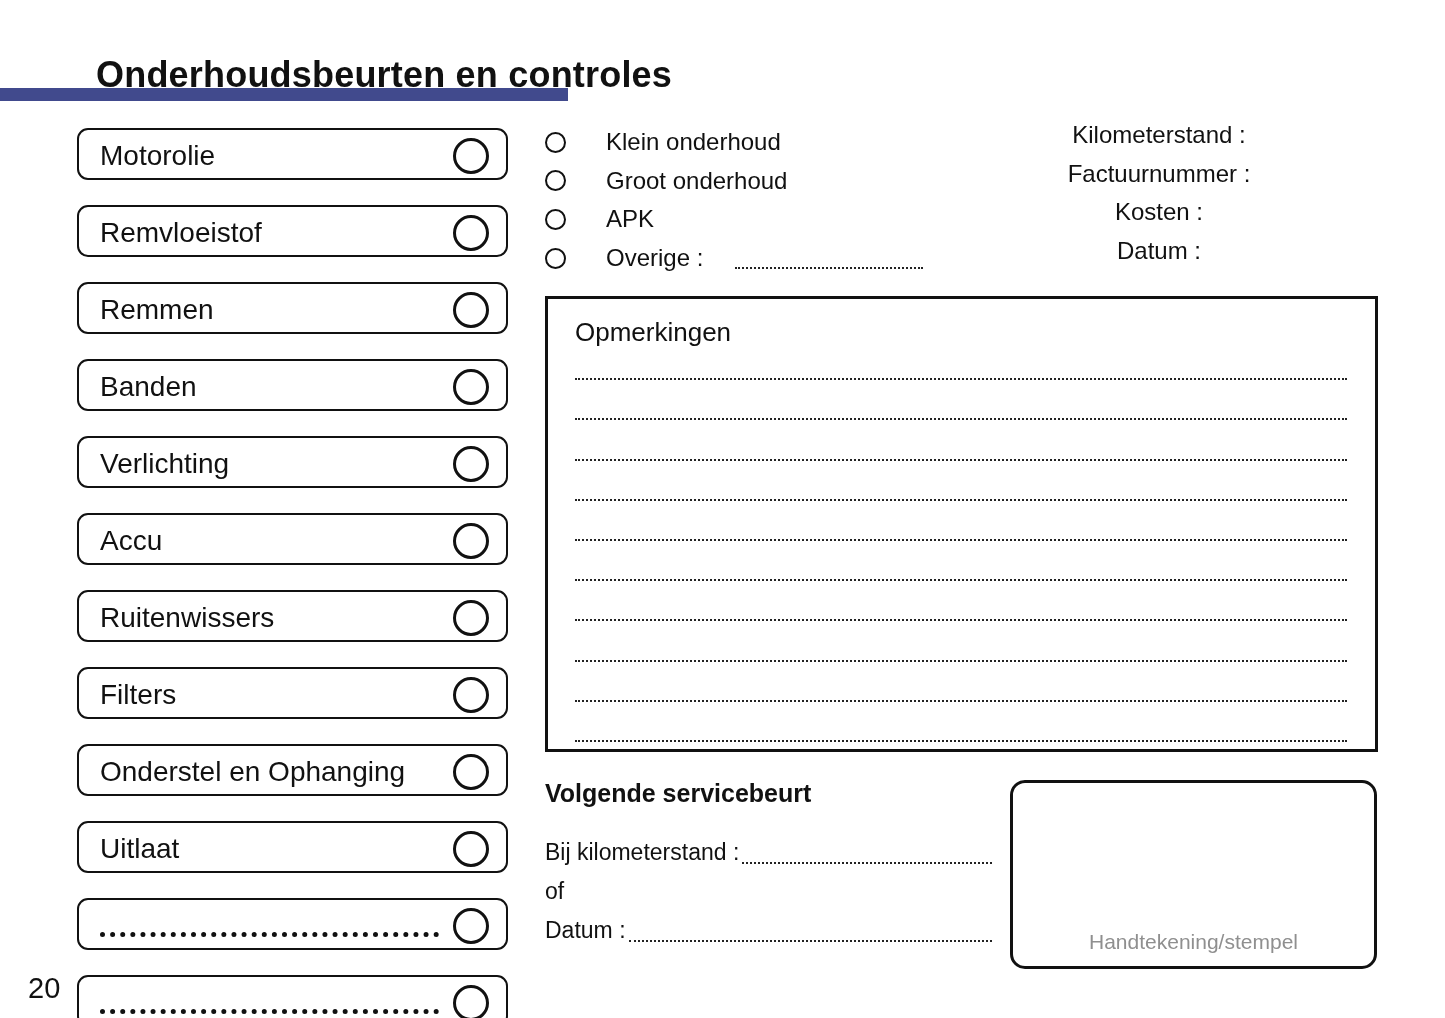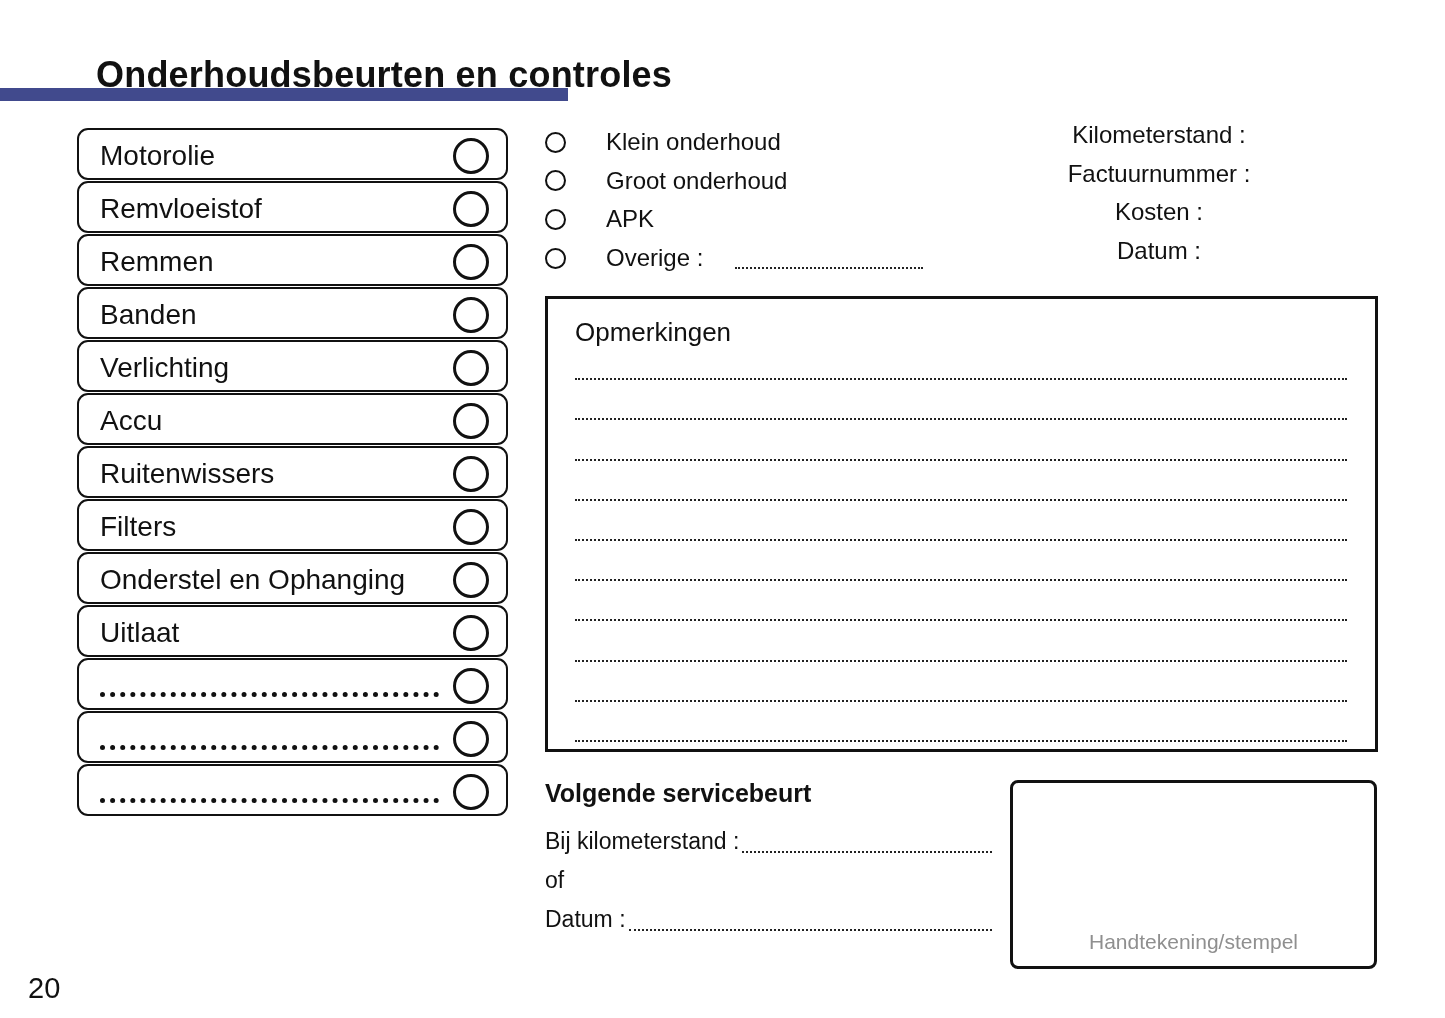--- a/index.html
+++ b/index.html
@@ -20,21 +20,21 @@
     position:absolute;left:0;top:88px;
     width:568px;height:13px;
     background:#414a8d;
   }
   
   .checklist{
     position:absolute;left:77px;top:128px;width:431px;
   }
   .check-row{
     box-sizing:border-box;
-    height:52px;margin-bottom:1px;
+    height:52px;margin-bottom:25px;
     border:2.5px solid #111;border-radius:11px;
     display:flex;align-items:center;
     padding:4px 17px 0 21px;
     background:#fff;
   }
   .check-label{
     font-size:28px;line-height:1;white-space:nowrap;
     flex:0 0 auto;
   }
   .check-dots{
@@ -86,29 +86,29 @@
     position:absolute;left:27px;top:18px;
     font-size:26px;font-weight:normal;
   }
   .remarks-lines{position:absolute;left:27px;right:28px;top:41px;}
   .remarks-line{height:38.2px;border-bottom:2px dotted #222;}
   
   .next-service{
     position:absolute;left:545px;top:780px;width:447px;
   }
   .next-service-title{
-    font-size:25px;font-weight:bold;margin:0 0 14px 0;line-height:1.1;
+    font-size:25px;font-weight:bold;margin:0 0 25px 0;line-height:1.1;
   }
   .ns-row{height:39px;display:flex;align-items:center;text-align:center;}
   .ns-label{font-size:23px;line-height:1;white-space:nowrap;}
   
   .signature-box{
     position:absolute;left:1010px;top:780px;
     box-sizing:border-box;width:367px;height:189px;
-    border:3px solid #111;border-radius:8px;background:#fff;
+    border:3px solid #111;border-radius:15px;background:#fff;
   }
   .signature-label{
     position:absolute;left:0;right:0;bottom:12px;
     text-align:center;font-size:21px;color:#8f8f8f;
   }
   
   .page-number{
     position:absolute;left:28px;top:972px;
     font-size:29px;
   }

